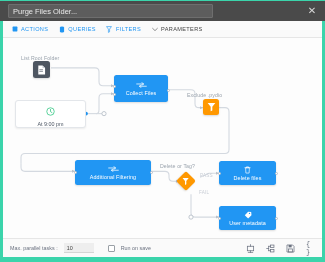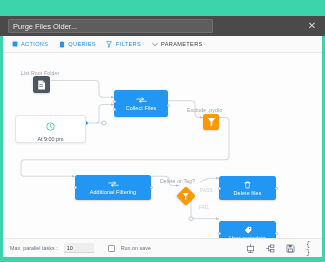--- a/index.html
+++ b/index.html
@@ -6,21 +6,21 @@
   html, body {
     width: 325px; height: 262px;
     font-family: "Liberation Sans", sans-serif;
     overflow: hidden;
     background: #3bd4ab;
   }
   #app {
     position: relative;
     width: 325px; height: 262px;
     background: #3bd4ab;
-    padding: 16px 3px 5px 3px;
+    padding: 1px 3px 5px 3px;
     display: flex; flex-direction: column;
   }
   
   .titlebar {
     position: relative;
     height: 20px;
     background: #4a4a4a;
     display: flex; align-items: center;
     flex: 0 0 auto;
     margin: 0 -3px;

